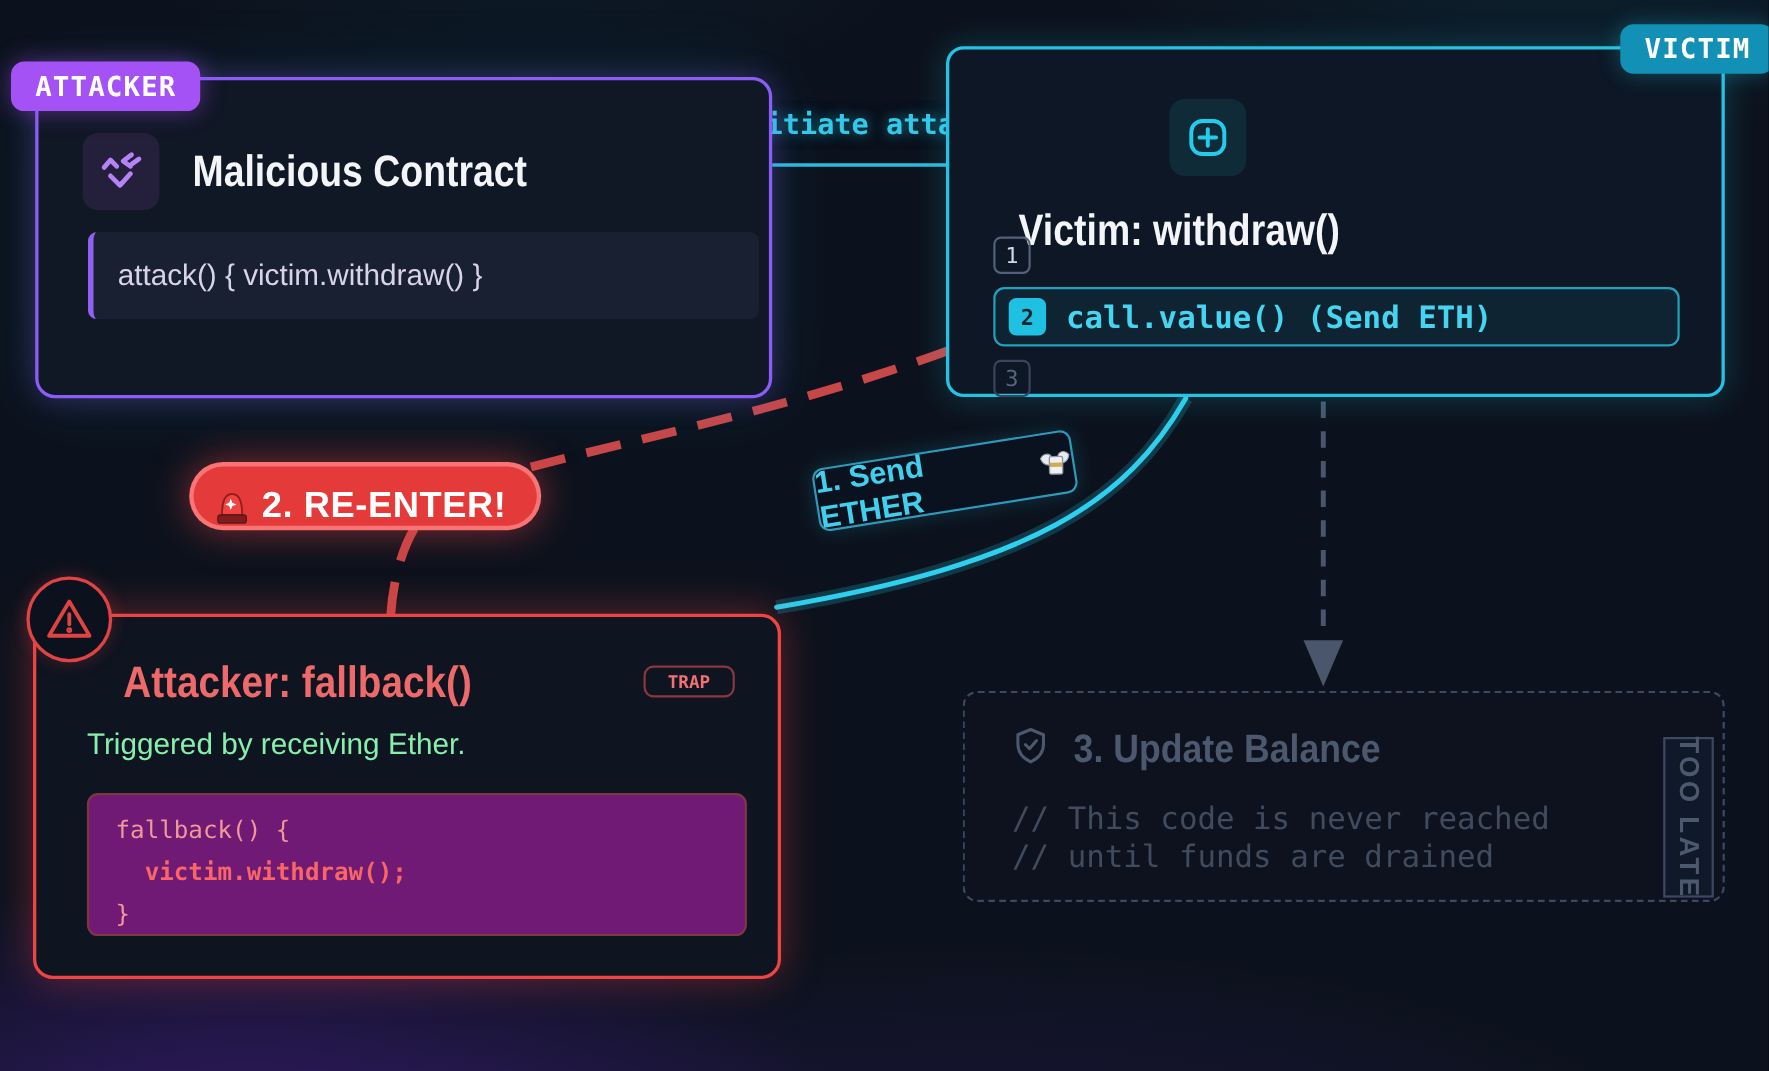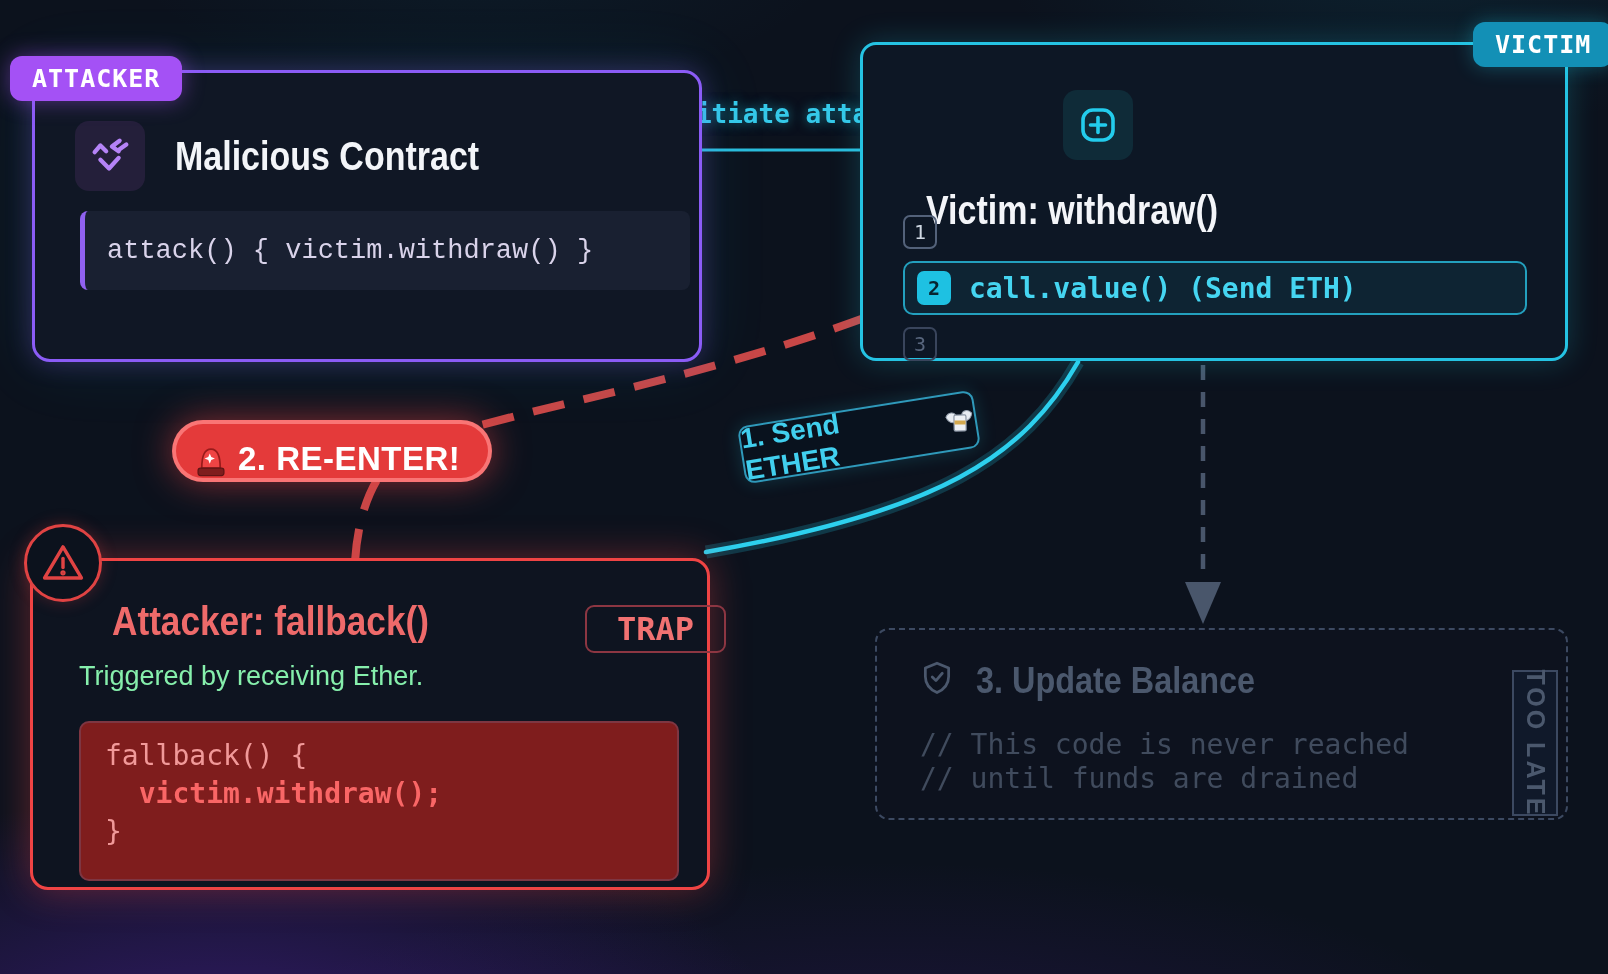--- a/index.html
+++ b/index.html
@@ -29,21 +29,21 @@
   .card-head { position:absolute; display:flex; align-items:center; }
   .attacker-card .card-head { left:40px; top:48px; height:70px; gap:30px; }
   .icon-tile { width:70px; height:70px; border-radius:14px; display:flex; align-items:center; justify-content:center; flex:0 0 auto; }
   .tile-purple { background:#241f3a; }
   .tile-cyan { background:#0f2b38; }
   .card-title { font-weight:700; font-size:40px; color:#f3f5f9; white-space:nowrap;
     display:inline-block; transform:scaleX(.85); transform-origin:left center; letter-spacing:0; }
   .attacker-code { position:absolute; left:45px; top:138px; width:610px; height:79px;
     background:#192031; border-radius:8px; border-left:5px solid #9061f0;
     display:flex; align-items:center; padding-left:22px;
-    font-family:Liberation Mono, monospace; font-size:27px; color:#d9d3ea; }
+    font-family:Liberation Sans, sans-serif; font-size:27px; color:#d9d3ea; }
 
   .victim-card { left:860px; top:42px; width:708px; height:319px; border-radius:16px;
     background:#0d1725; border:3px solid #25c3e3; z-index:2;
     box-shadow:0 0 30px rgba(34,211,238,.22); }
   .victim-badge { left:1473px; top:22px; background:#1390b6; z-index:4;
     box-shadow:0 0 20px rgba(34,211,238,.30); }
   .victim-card .card-head { left:63px; top:45px; height:70px; gap:28px;flex-direction:column; }
   .step-row { position:absolute; display:flex; align-items:center; gap:18px;
     font-family:"DejaVu Sans Mono", monospace; font-size:28px; }
   .numbox { width:34px; height:34px; border-radius:7px; display:flex; align-items:center; justify-content:center;
@@ -74,27 +74,27 @@
     background:rgba(10,18,30,.92); border:2px solid #2f99ba; border-radius:10px;
     color:#41cfee; font-weight:700; font-size:28px;
     box-shadow:0 0 18px rgba(34,211,238,.18); }
 
   
   .fallback-card { left:30px; top:558px; width:680px; height:332px;
     background:#0e1420; border:3.5px solid #ef4444; z-index:2;
     box-shadow:0 0 38px rgba(239,68,68,.38); }
   .fallback-title { position:absolute; left:79px; top:38px; font-weight:700; font-size:40px;
     color:#ee6a6a; white-space:nowrap; transform:scaleX(.88); transform-origin:left center; }
-  .trap-badge { position:absolute; left:552px; top:44px; padding:3px 30px;
+  .trap-badge { position:absolute; left:552px; top:44px; padding:3px 20px;
     border:2px solid #8c3642; border-radius:9px; color:#f27272;
-    font-family:"DejaVu Sans Mono", monospace; font-weight:700; font-size:32px; }
+    font-family:"DejaVu Sans Mono", monospace; font-weight:700; font-size:16px; }
   .fallback-sub { position:absolute; left:46px; top:100px; font-size:27px; color:#86efac; }
-  .fallback-code { position:absolute; left:46px; top:160px; width:600px; height:160px;
-    background:#7f1d1d; border:2px solid #7e3642; border-radius:10px; padding:14px 0 0 24px;
-    font-family:"DejaVu Sans Mono", monospace; font-size:28px; line-height:38px; }
+  .fallback-code { position:absolute; left:46px; top:160px; width:600px; height:130px;
+    background:#701a75; border:2px solid #7e3642; border-radius:10px; padding:14px 0 0 24px;
+    font-family:"DejaVu Sans Mono", monospace; font-size:22px; line-height:38px; }
   .fallback-code .ln { white-space:pre; color:#f19999; }
   .fallback-code .ln.hl { color:#f96666; font-weight:700; }
 
   .warning-circle { position:absolute; left:24px; top:524px; width:78px; height:78px; z-index:3;
     border-radius:50%; border:3.5px solid #e04343; background:#0c121d;
     display:flex; align-items:center; justify-content:center;
     box-shadow:0 0 16px rgba(239,68,68,.25); }
 
   
   .update-card { left:875px; top:628px; width:693px; height:192px; border-radius:14px;

